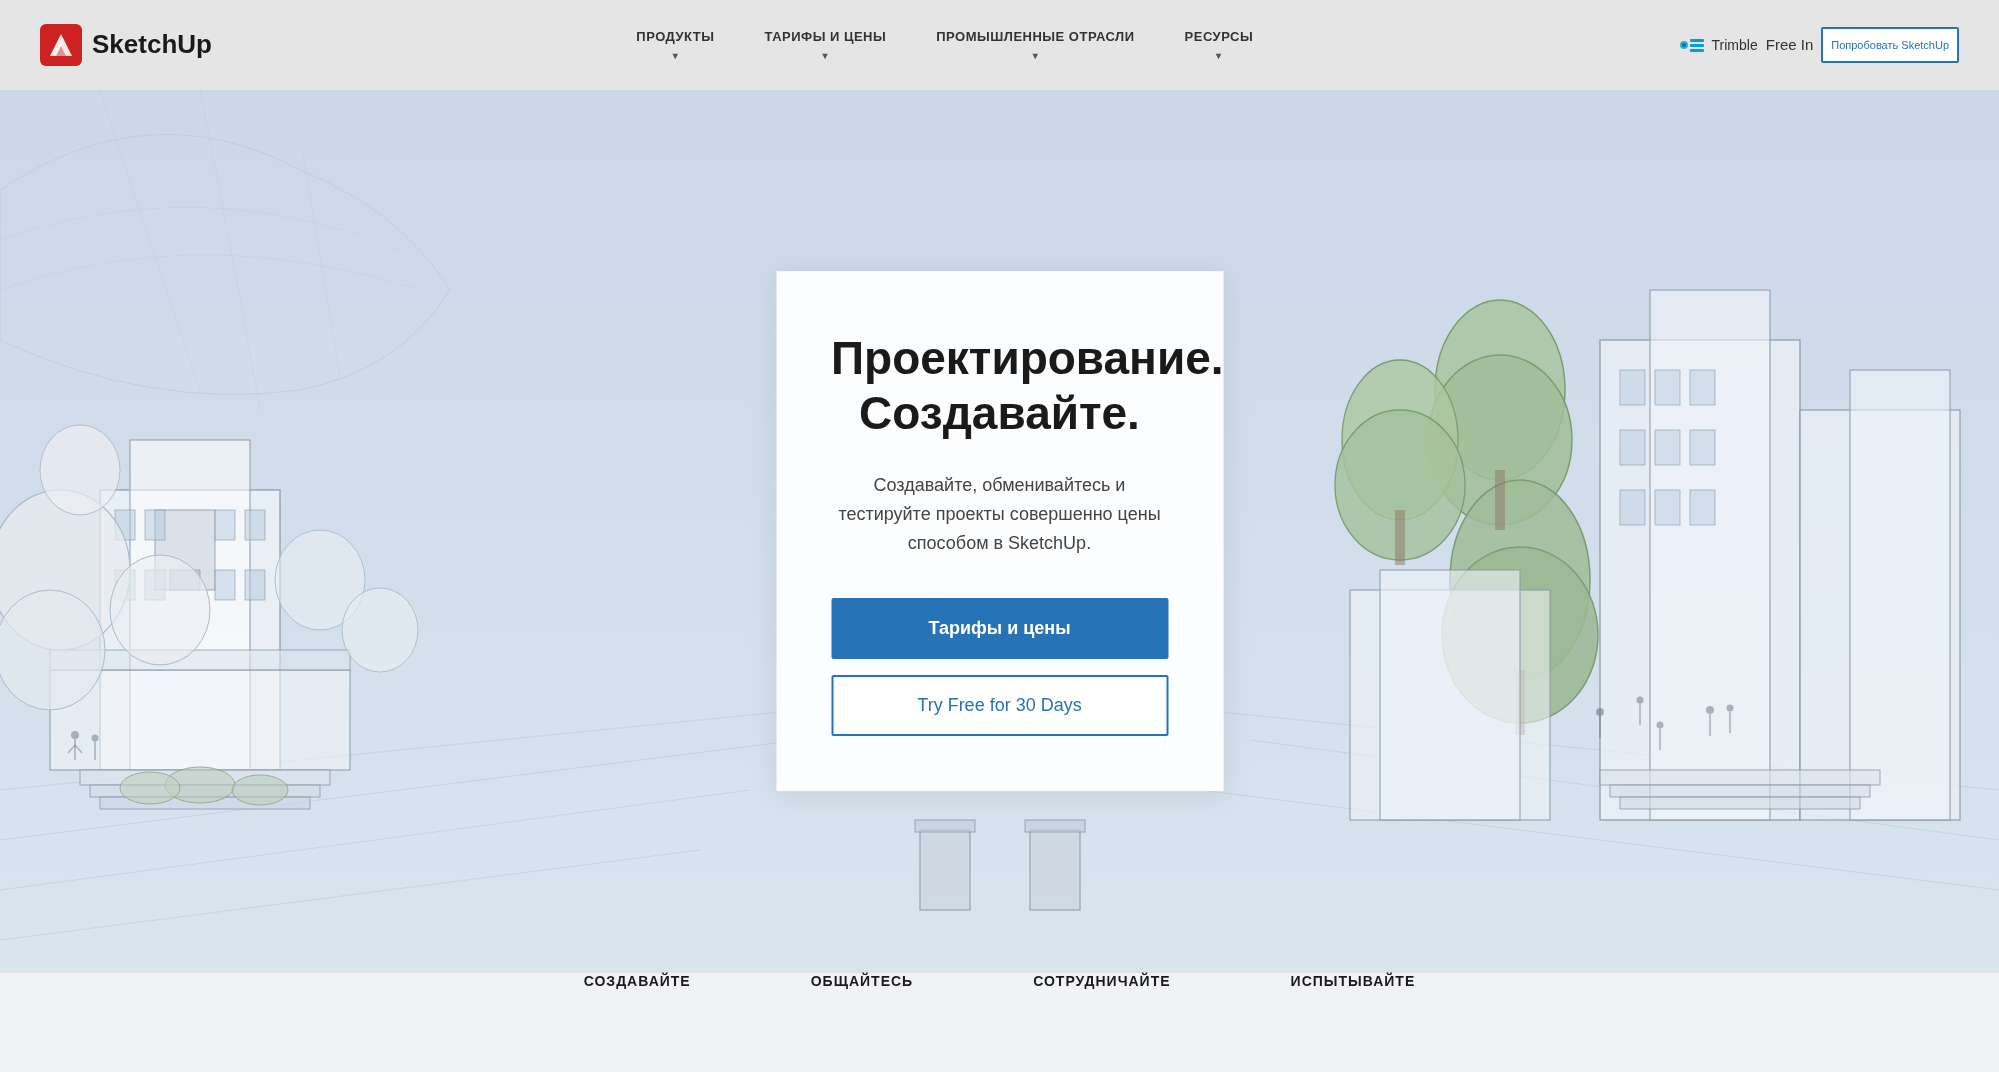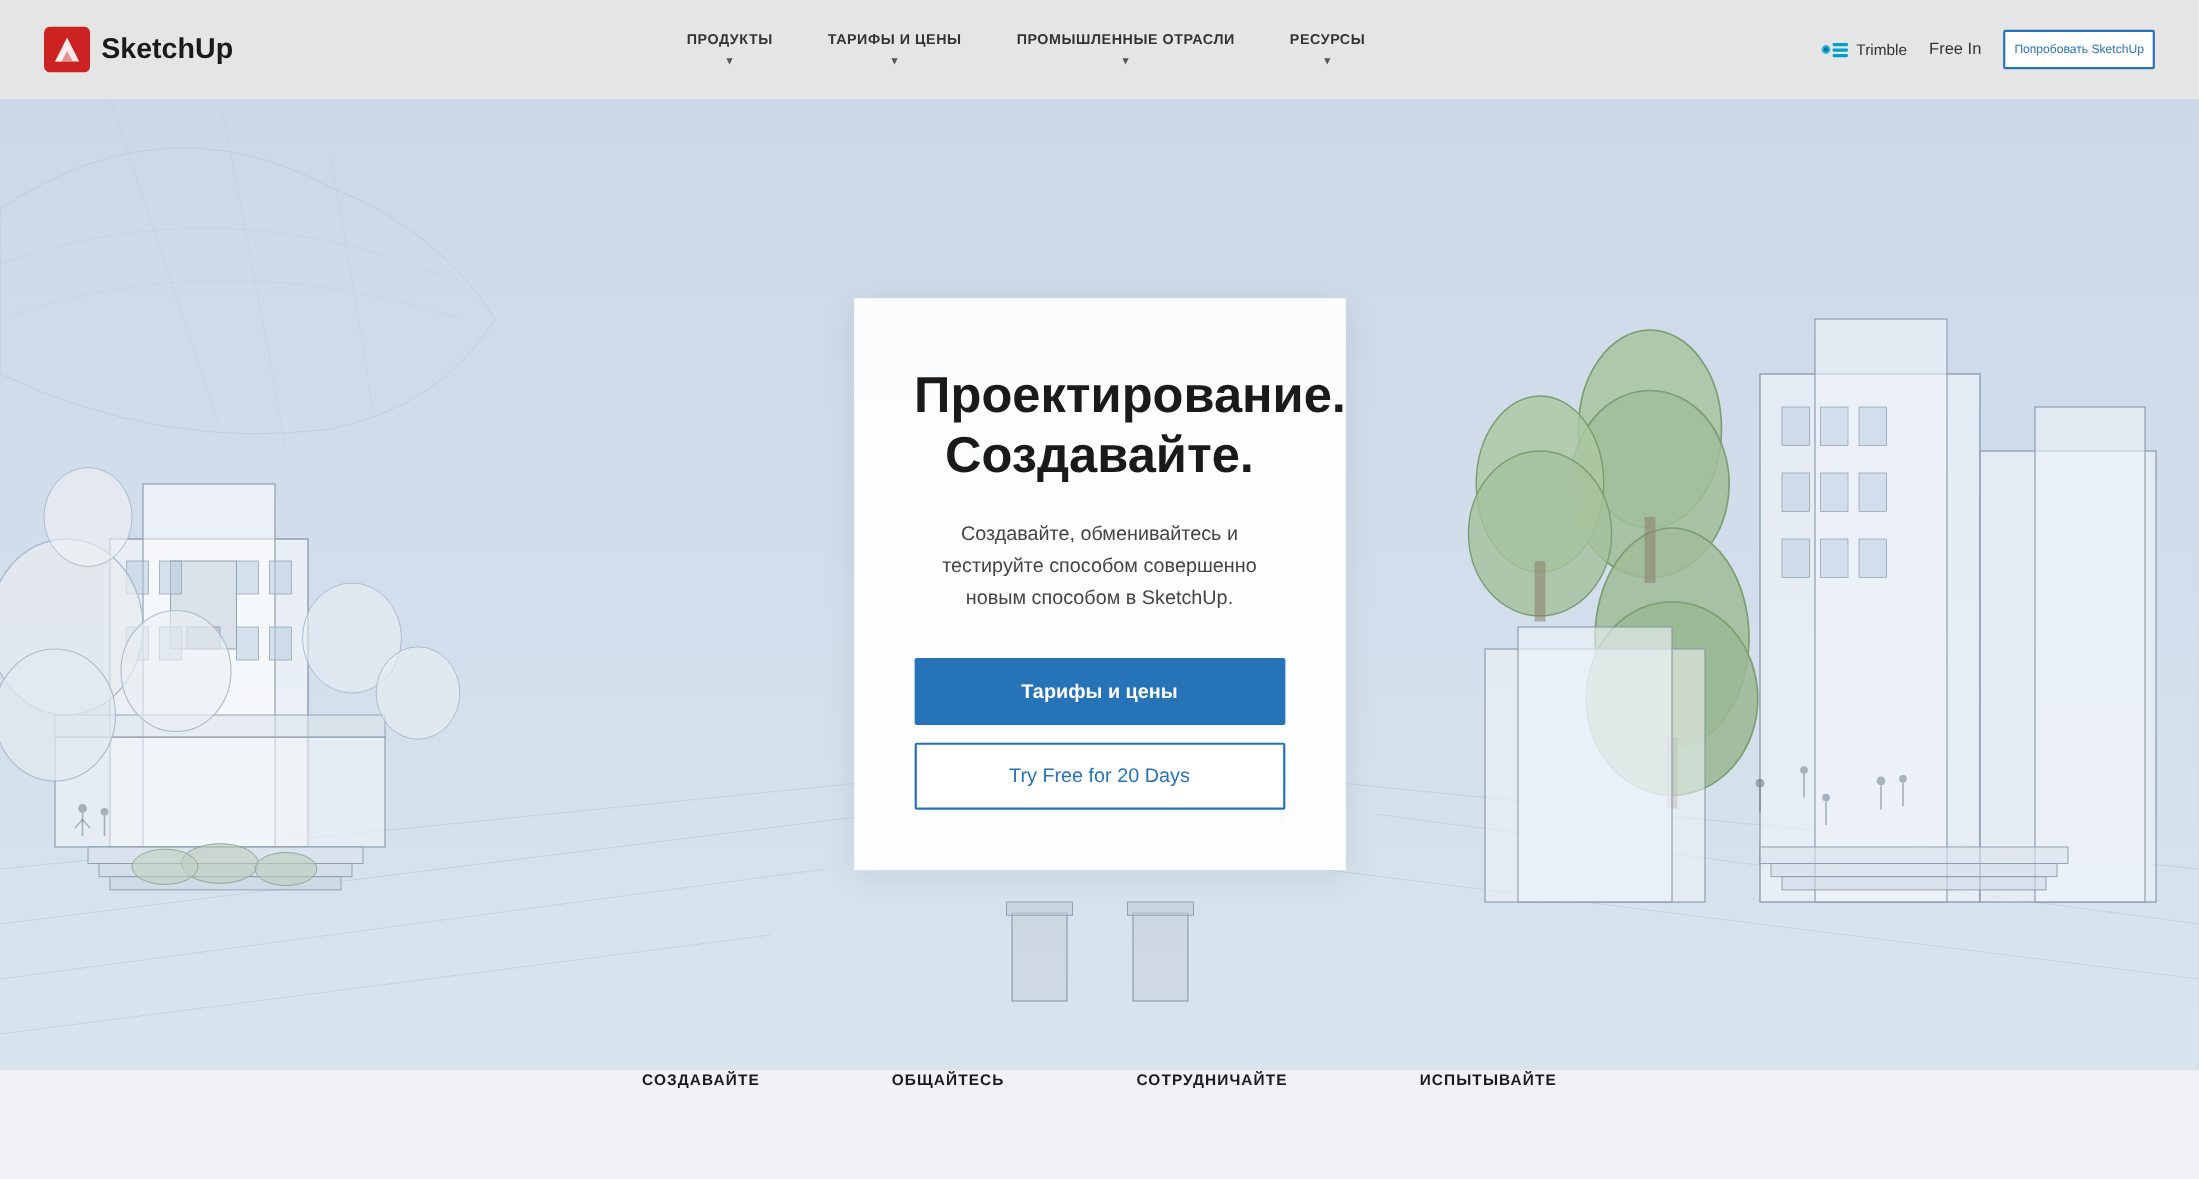--- a/index.html
+++ b/index.html
@@ -50,21 +50,21 @@
       text-transform: uppercase;
       flex-direction: column;
     }
     .nav-item .chevron {
       font-size: 10px;
       color: #555;
     }
     .header-right {
       display: flex;
       align-items: center;
-      gap: 20px;
+      gap: 8px;
     }
     .trimble-logo {
       display: flex;
       align-items: center;
       gap: 6px;
       font-size: 14px;
       color: #333;
     }
     .sign-in {
       font-size: 15px;
@@ -358,23 +358,23 @@
     <line x1="1165" y1="625" x2="1165" y2="660" stroke="rgba(100,115,130,0.5)" stroke-width="1.5"></line>
     <line x1="1165" y1="638" x2="1155" y2="650" stroke="rgba(100,115,130,0.5)" stroke-width="1.2"></line>
     <line x1="1165" y1="638" x2="1175" y2="650" stroke="rgba(100,115,130,0.5)" stroke-width="1.2"></line>
   </svg>
 
   <div class="hero-card">
     <h1 class="hero-title">
       <span>Проектирование.</span><br>
       <span>Создавайте.</span>
     </h1>
-    <p class="hero-subtitle">Создавайте, обменивайтесь и тестируйте способом совершенно новым способом в SketchUp.</p>
+    <p class="hero-subtitle">Создавайте, обменивайтесь и тестируйте проекты совершенно цены способом в SketchUp.</p>
     <button class="btn-primary">Тарифы и цены</button>
-    <button class="btn-secondary">Try Free for 20 Days</button>
+    <button class="btn-secondary">Try Free for 30 Days</button>
   </div>
 </section>
 
 <footer class="bottom-bar">
   <span class="bottom-item">СОЗДАВАЙТЕ</span>
   <span class="bottom-item">ОБЩАЙТЕСЬ</span>
   <span class="bottom-item">СОТРУДНИЧАЙТЕ</span>
   <span class="bottom-item">ИСПЫТЫВАЙТЕ</span>
 </footer>
 

